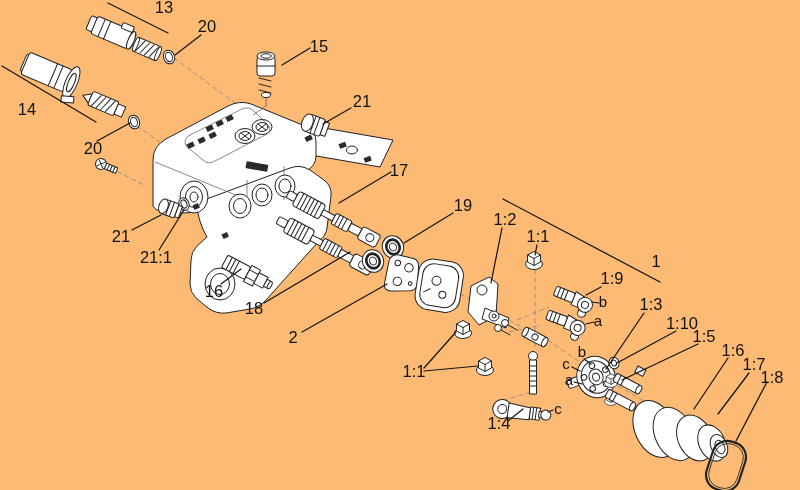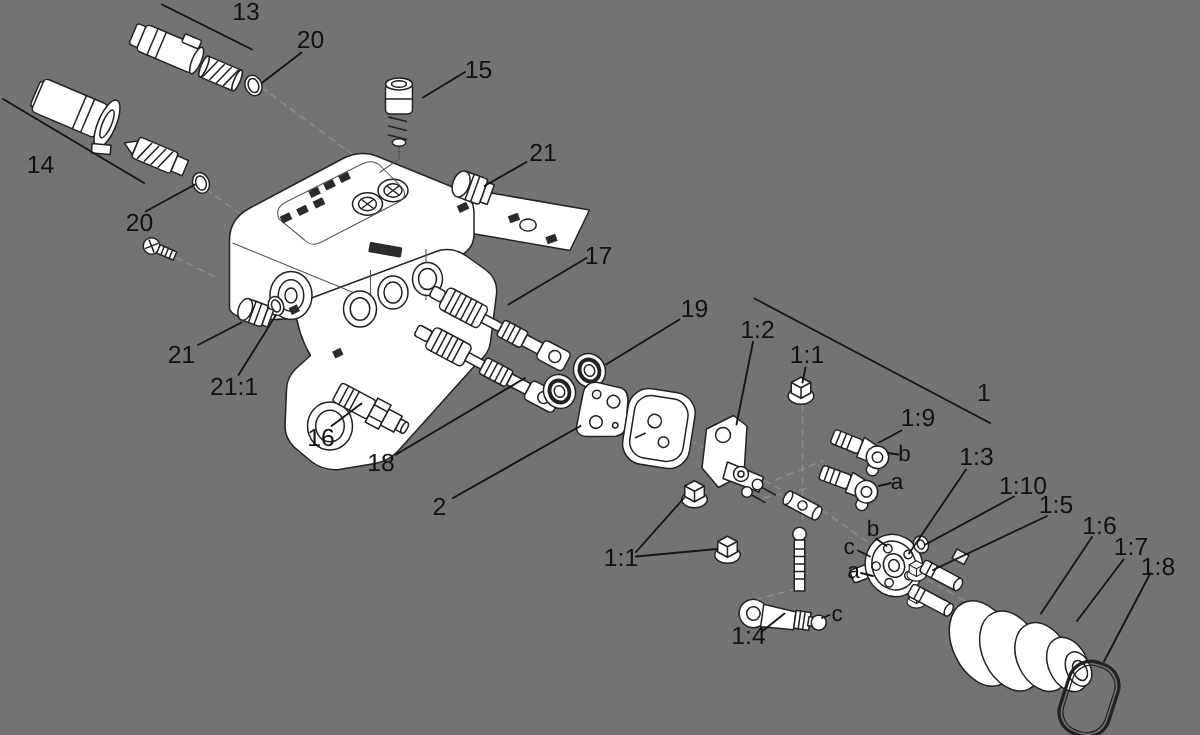--- a/index.html
+++ b/index.html
@@ -1,16 +1,16 @@
 <!DOCTYPE html>
 <html><head>
 <meta charset="utf-8">
 <style>
   html,body{margin:0;padding:0;background:#ffffff;}
-  #stage{position:relative;width:800px;height:490px;background:#737373;overflow:hidden;}
+  #stage{position:relative;width:800px;height:490px;background:#fdba74;overflow:hidden;}
   svg{display:block;}
   .ln{fill:none;stroke:#222;stroke-width:1;stroke-linecap:round;stroke-linejoin:round;}
   .thin{fill:none;stroke:#555;stroke-width:.7;}
   .fw{fill:#ffffff;stroke:#222;stroke-width:1;stroke-linejoin:round;}
   .fg{fill:#e9e9e9;stroke:#222;stroke-width:1;}
   .dk{fill:#2b2b2b;stroke:none;}
   .ldr{fill:none;stroke:#151515;stroke-width:1.25;stroke-linecap:round;}
   .dsh{fill:none;stroke:#8f8f8f;stroke-width:.9;stroke-dasharray:5 3;}
   .ring{fill:none;stroke:#222;}
   .lbl{font-family:"Liberation Sans",sans-serif;font-size:16.5px;fill:#111;}

